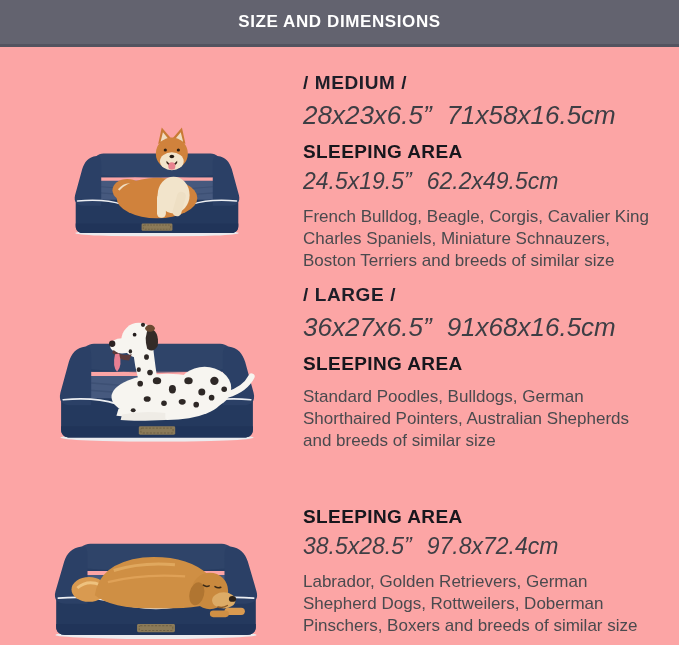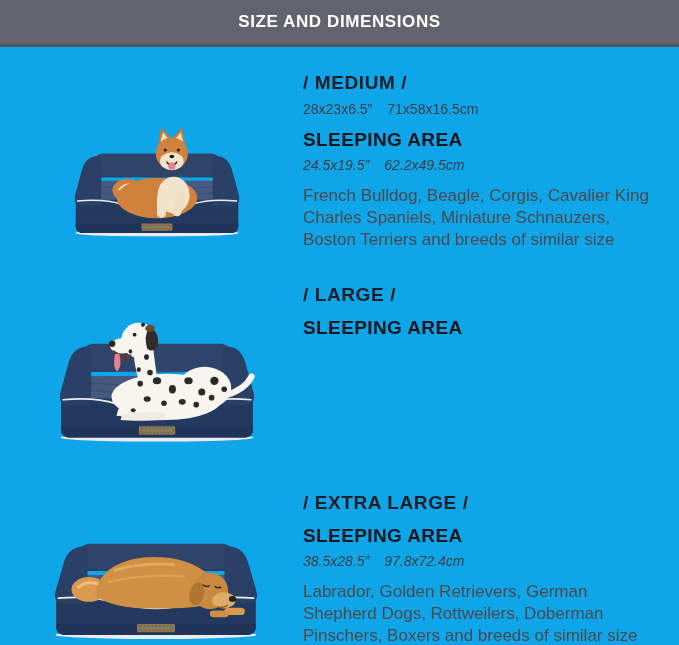--- a/index.html
+++ b/index.html
@@ -1,19 +1,19 @@
 <!DOCTYPE html>
 <html style="--header-bg: #63636f; --header-border: #53535f;"><head>
 <meta charset="utf-8">
 <style>
   html,body{margin:0;padding:0;background:#ffffff;}
   .page{
     position:relative;
     width:679px;height:645px;
-    background:#0ea5e9;
+    background:#fca5a5;
     font-family:"Liberation Sans", sans-serif;
     overflow:hidden;
   }
   
   .header{
     height:44px;
     background:var(--header-bg,#63636f);
     border-bottom:3px solid var(--header-border,#53535f);
     display:flex;align-items:center;justify-content:center;
   }
@@ -39,31 +39,31 @@
   }
   .pad-m{padding-top:26px;}
   .pad-l{padding-top:35px;}
   .pad-xl{padding-top:31px;}
   .size-name{
     font-size:19px;font-weight:bold;color:#1e1e28;
     letter-spacing:0.6px;line-height:1;
   }
   .dims{
     margin-top:10px;
-    font-size:14px;color:#3e3e44;line-height:1;
+    font-size:26px;font-style:italic;color:#3e3e44;line-height:1;
   }
   .dims .cm{margin-left:15px;}
   .sleep-label{
     margin-top:14px;
     font-size:19px;font-weight:bold;color:#17171d;
     letter-spacing:0.4px;line-height:1;
   }
   .sleep-dims{
     margin-top:9px;
-    font-size:14px;font-style:italic;color:#3e3e44;line-height:1;
+    font-size:23px;font-style:italic;color:#3e3e44;line-height:1;
   }
   .sleep-dims .cm{margin-left:15px;}
   .breeds{
     margin-top:13px;
     font-size:17px;color:#4a4a4e;line-height:1.3;
     max-width:358px;
   }
   .hidden-defs{position:absolute;width:0;height:0;overflow:hidden;}
 </style>
 </head>
@@ -167,21 +167,25 @@
             <ellipse cx="124" cy="92" rx="3" ry="3.5"></ellipse>
           <ellipse cx="112" cy="66" rx="2.5" ry="3"></ellipse>
             <ellipse cx="130" cy="28" rx="3" ry="3"></ellipse>
           <ellipse cx="116" cy="150" rx="3.5" ry="3"></ellipse>
             <ellipse cx="246" cy="120" rx="4" ry="4"></ellipse>
         </g>
       </g>
     </svg>
     <div class="text-cell pad-l">
       <div class="size-name">/ LARGE /</div>
+      <div class="dims">
+        <span>36x27x6.5”</span><span class="cm">91x68x16.5cm</span>
+      </div>
       <div class="sleep-label">SLEEPING AREA</div>
+      <div class="breeds">Standard Poodles, Bulldogs, German Shorthaired Pointers, Australian Shepherds and breeds of similar size</div>
     </div>
   </div>
 
   <div class="row row-xlarge">
     <svg class="photo photo-xl" viewBox="0 0 300 140">
       <use href="#bed" x="0" y="0" width="300" height="140"></use>
       <g>
         <ellipse cx="58" cy="72" rx="24" ry="17" fill="#d99a50"></ellipse>
         <path d="M42 70 Q56 58 74 66" stroke="#eec27f" stroke-width="4" fill="none"></path>
         <path d="M66 80 Q72 36 132 28 Q192 24 222 52 Q242 66 236 86 Q220 98 160 98 Q90 100 66 80 Z" fill="#cf8f44"></path>
@@ -192,21 +196,20 @@
         <ellipse cx="243" cy="87" rx="16" ry="11" fill="#dcab66"></ellipse>
         <ellipse cx="255" cy="85" rx="5" ry="4" fill="#2b2118"></ellipse>
         <path d="M215 66 q4 3 8 1" stroke="#3a2a18" stroke-width="2" fill="none" stroke-linecap="round"></path>
         <path d="M231 68 q4 3 8 1" stroke="#3a2a18" stroke-width="2" fill="none" stroke-linecap="round"></path>
         <path d="M248 94 q-6 4 -13 2" stroke="#8a5a28" stroke-width="2" fill="none" stroke-linecap="round"></path>
         <rect x="244" y="97" width="28" height="10" rx="5" fill="#d99a50"></rect>
         <rect x="224" y="101" width="26" height="9" rx="4.5" fill="#cf8f44"></rect>
       </g>
     </svg>
     <div class="text-cell pad-xl">
-      <div class="size-name">/ EXTRA LARGE /</div>
       <div class="sleep-label">SLEEPING AREA</div>
       <div class="sleep-dims">
         <span>38.5x28.5”</span><span class="cm">97.8x72.4cm</span>
       </div>
       <div class="breeds">Labrador, Golden Retrievers, German Shepherd Dogs, Rottweilers, Doberman Pinschers, Boxers and breeds of similar size</div>
     </div>
   </div>
 
 </div>
 

